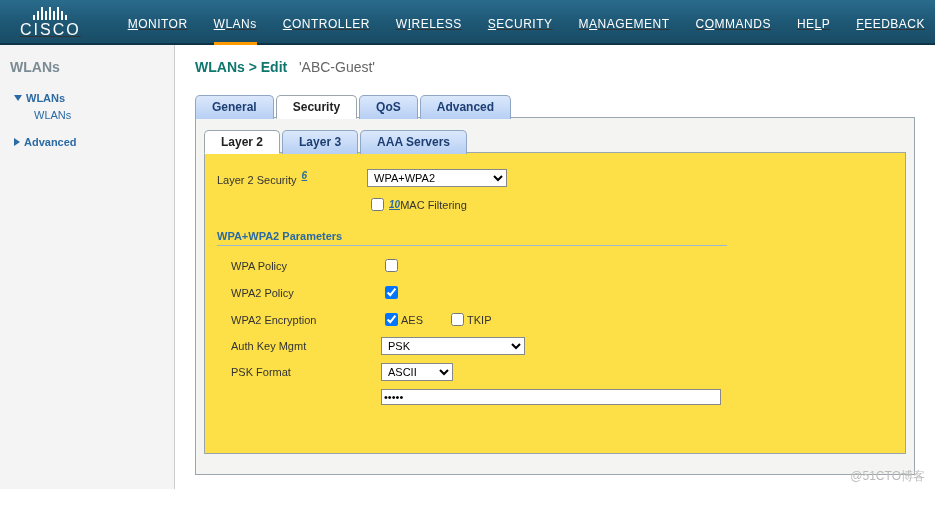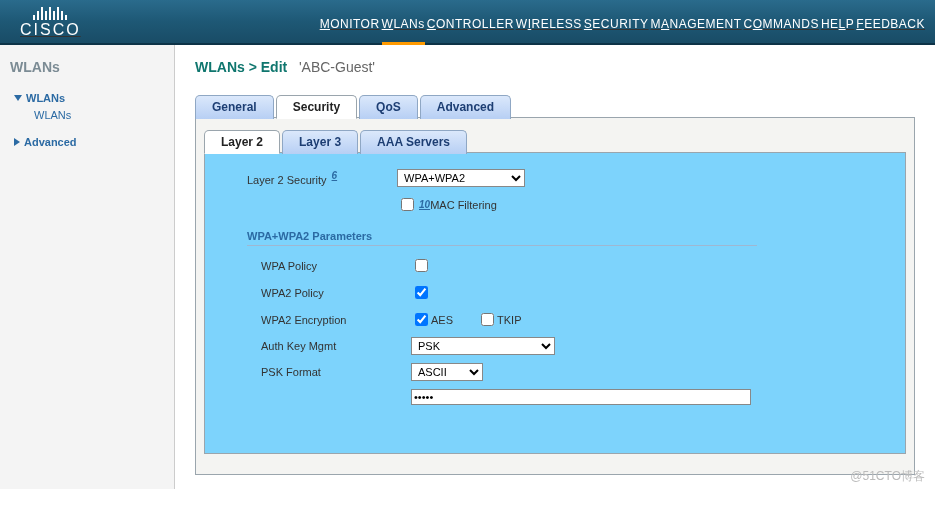--- a/index.html
+++ b/index.html
@@ -43,21 +43,21 @@
   .b1{height:5px}.b2{height:9px}.b3{height:13px}.b4{height:9px}.b5{height:13px}.b6{height:9px}.b7{height:13px}.b8{height:9px}.b9{height:5px}
   .logo-text {
     color: #fff;
     font-size: 16px;
     letter-spacing: 2px;
     font-weight: normal;
     font-family: Arial, sans-serif;
   }
   .nav {
     display: flex;
-    gap: 2px;
+    gap: 26px;
     margin-left: auto;
     margin-right: 10px;
     margin-bottom: 6px;
   }
   .nav a {
     color: #fff;
     text-decoration: none;
     font-size: 12px;
     letter-spacing: 0.5px;
     position: relative;
@@ -145,22 +145,22 @@
     background: #f4f4f2;
   }
   .subtabs {
     display: flex;
     border-bottom: 1px solid #9aa5ad;
     margin-bottom: 0;
   }
   .subpanel {
     border: 1px solid #9aa5ad;
     border-top: none;
-    background: #7dd3fc;
-    padding: 16px 20px 40px 42px;
+    background: #fde047;
+    padding: 16px 20px 40px 12px;
   }
   .row {
     display: flex;
     align-items: center;
     margin-bottom: 8px;
   }
   .row .lbl { width: 150px; }
   .section-h {
     color: #2b6aa3;
     font-weight: bold;
@@ -264,21 +264,21 @@
         <div class="tab">AAA Servers</div>
       </div>
 
       <div class="subpanel">
 
         <div class="row">
           <span class="lbl">
             <span>Layer 2 Security</span>
             <span class="sup">6</span>
           </span>
-          <select style="width:128px">
+          <select style="width:140px">
             <option>WPA+WPA2</option>
           </select>
         </div>
 
         <div class="row">
           <span class="lbl"></span>
           <input type="checkbox" style="">
           <span class="sup" style="margin-left:2px">10</span>
               <span>MAC Filtering</span>
         </div>

